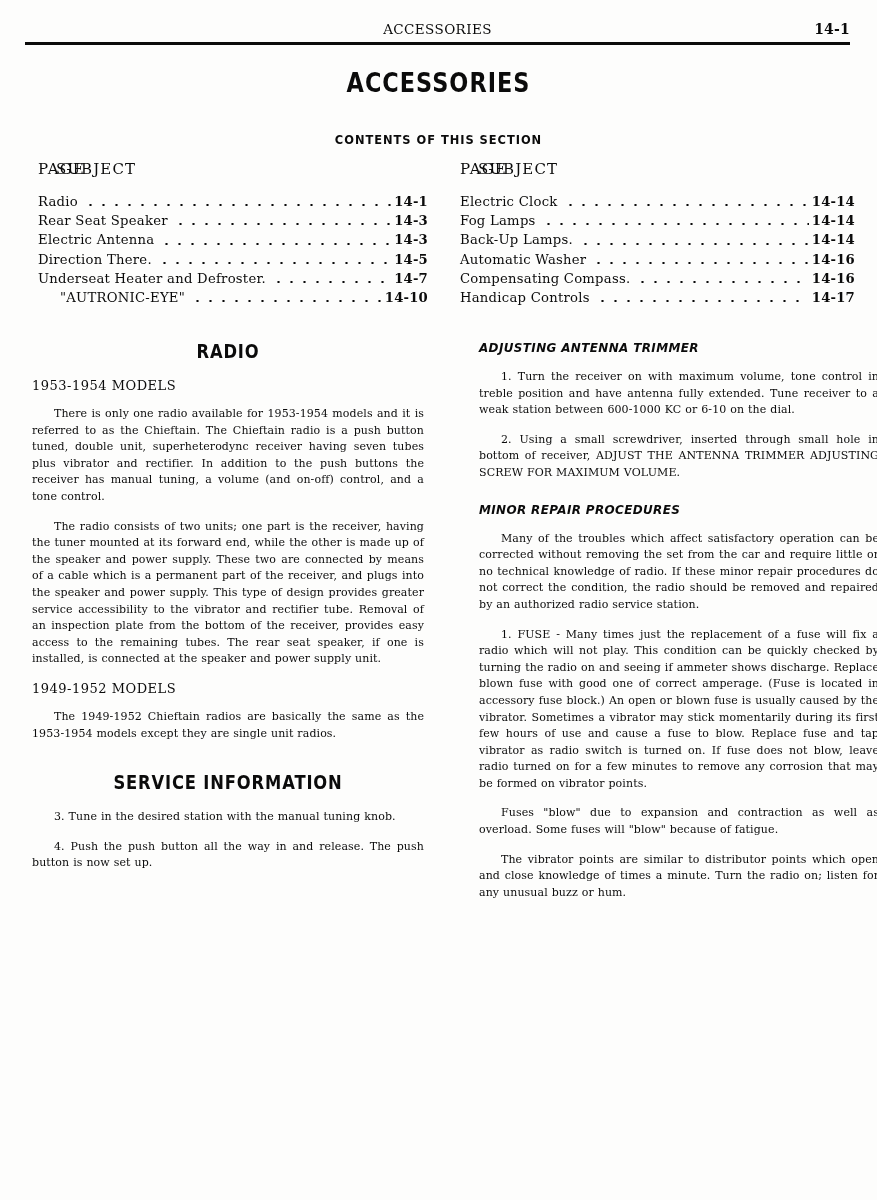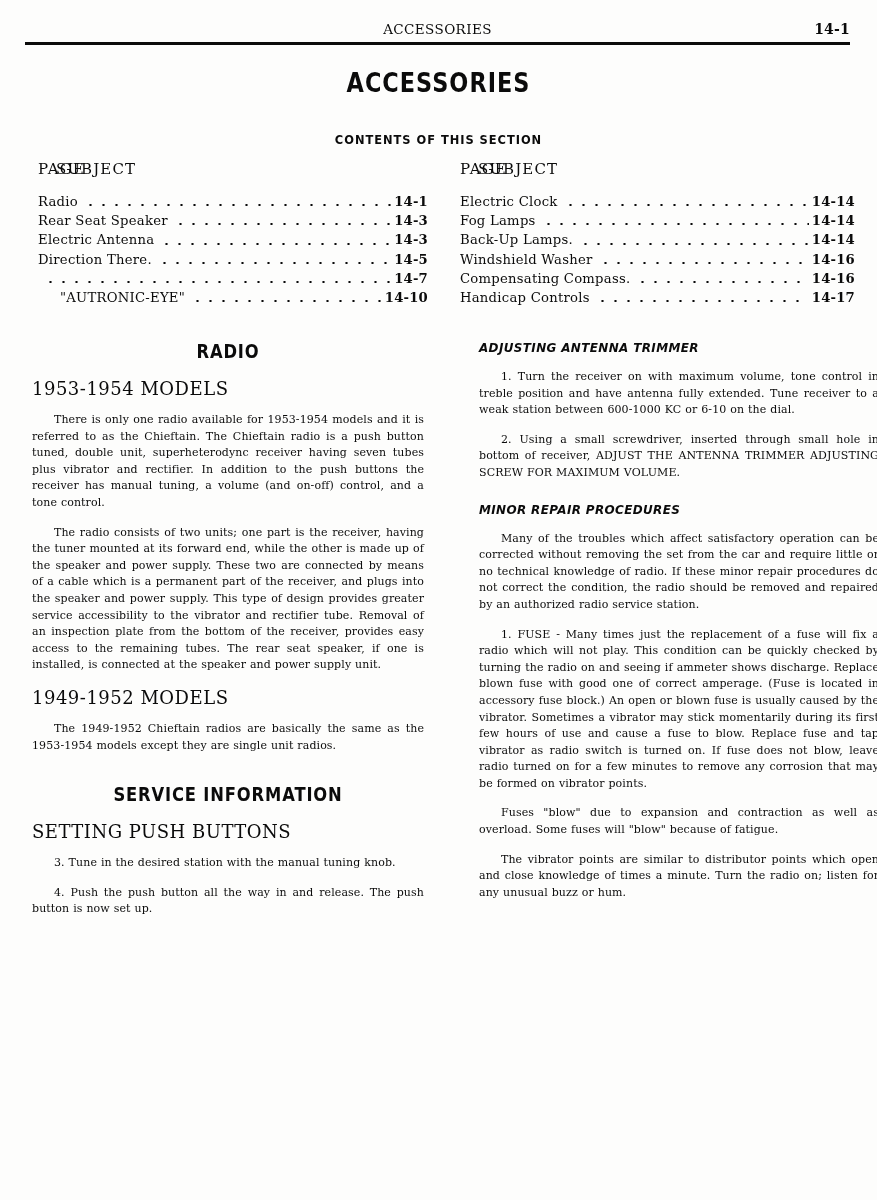--- a/index.html
+++ b/index.html
@@ -148,21 +148,21 @@
     font-family: "DejaVu Sans", sans-serif;
     font-weight: bold;
     font-size: 19px;
     letter-spacing: 1px;
     transform: scaleX(0.86);
     margin: 0 0 16px 0;
   }
 
   .sub-head {
     font-family: "DejaVu Serif", serif;
-    font-size: 18px;
+    font-size: 13px;
     letter-spacing: 0.5px;
     margin: 0 0 13px 0;
   }
 
   .sub-head-italic {
     font-family: "DejaVu Sans", sans-serif;
     font-style: italic;
     font-weight: bold;
     font-size: 13px;
     letter-spacing: 0.4px;
@@ -222,20 +222,21 @@
         <span class="label">Electric Antenna</span>
         <span class="leader"></span>
         <span class="pg">14-3</span>
       </div>
       <div class="toc-row">
         <span class="label">Direction There.</span>
         <span class="leader"></span>
         <span class="pg">14-5</span>
       </div>
       <div class="toc-row">
+        <span class="label">Underseat Heater and Defroster.</span>
         <span class="leader"></span>
         <span class="pg">14-7</span>
       </div>
       <div class="toc-row indent">
         <span class="label">"AUTRONIC-EYE"</span>
         <span class="leader"></span>
         <span class="pg">14-10</span>
       </div>
     </div>
   </div>
@@ -255,21 +256,21 @@
         <span class="label">Fog Lamps</span>
         <span class="leader"></span>
         <span class="pg">14-14</span>
       </div>
       <div class="toc-row">
         <span class="label">Back-Up Lamps.</span>
         <span class="leader"></span>
         <span class="pg">14-14</span>
       </div>
       <div class="toc-row">
-        <span class="label">Windshield Washer</span>
+        <span class="label">Automatic Washer</span>
         <span class="leader"></span>
         <span class="pg">14-16</span>
       </div>
       <div class="toc-row">
         <span class="label">Compensating Compass.</span>
         <span class="leader"></span>
         <span class="pg">14-16</span>
       </div>
       <div class="toc-row">
         <span class="label">Handicap Controls</span>
@@ -281,21 +282,20 @@
 
   <div class="col left">
     <div class="sec-head">RADIO</div>
     <div class="sub-head">1953-1954 MODELS</div>
     <p class="body">There is only one radio available for 1953-1954 models and it is referred to as the Chieftain. The Chieftain radio is a push button tuned, double unit, superheterodync receiver having seven tubes plus vibrator and rectifier. In addition to the push buttons the receiver has manual tuning, a volume (and on-off) control, and a tone control.</p>
     <p class="body">The radio consists of two units; one part is the receiver, having the tuner mounted at its forward end, while the other is made up of the speaker and power supply. These two are connected by means of a cable which is a permanent part of the receiver, and plugs into the speaker and power supply. This type of design provides greater service accessibility to the vibrator and rectifier tube. Removal of an inspection plate from the bottom of the receiver, provides easy access to the remaining tubes. The rear seat speaker, if one is installed, is connected at the speaker and power supply unit.</p>
     <div class="sub-head">1949-1952 MODELS</div>
     <p class="body">The 1949-1952 Chieftain radios are basically the same as the 1953-1954 models except they are single unit radios.</p>
     <div class="spacer-md"></div>
     <div class="sec-head">SERVICE INFORMATION</div>
-    <div class="sub-head">SETTING PUSH BUTTONS</div>
     <p class="body">3. Tune in the desired station with the manual tuning knob.</p>
     <p class="body">4. Push the push button all the way in and release. The push button is now set up.</p>
   </div>
 
   <div class="col right">
     <div class="sub-head-italic">ADJUSTING ANTENNA TRIMMER</div>
     <p class="body">1. Turn the receiver on with maximum volume, tone control in treble position and have antenna fully extended. Tune receiver to a weak station between 600-1000 KC or 6-10 on the dial.</p>
     <p class="body">2. Using a small screwdriver, inserted through small hole in bottom of receiver, ADJUST THE ANTENNA TRIMMER ADJUSTING SCREW FOR MAXIMUM VOLUME.</p>
     <div class="spacer-sm"></div>
     <div class="sub-head-italic">MINOR REPAIR PROCEDURES</div>

